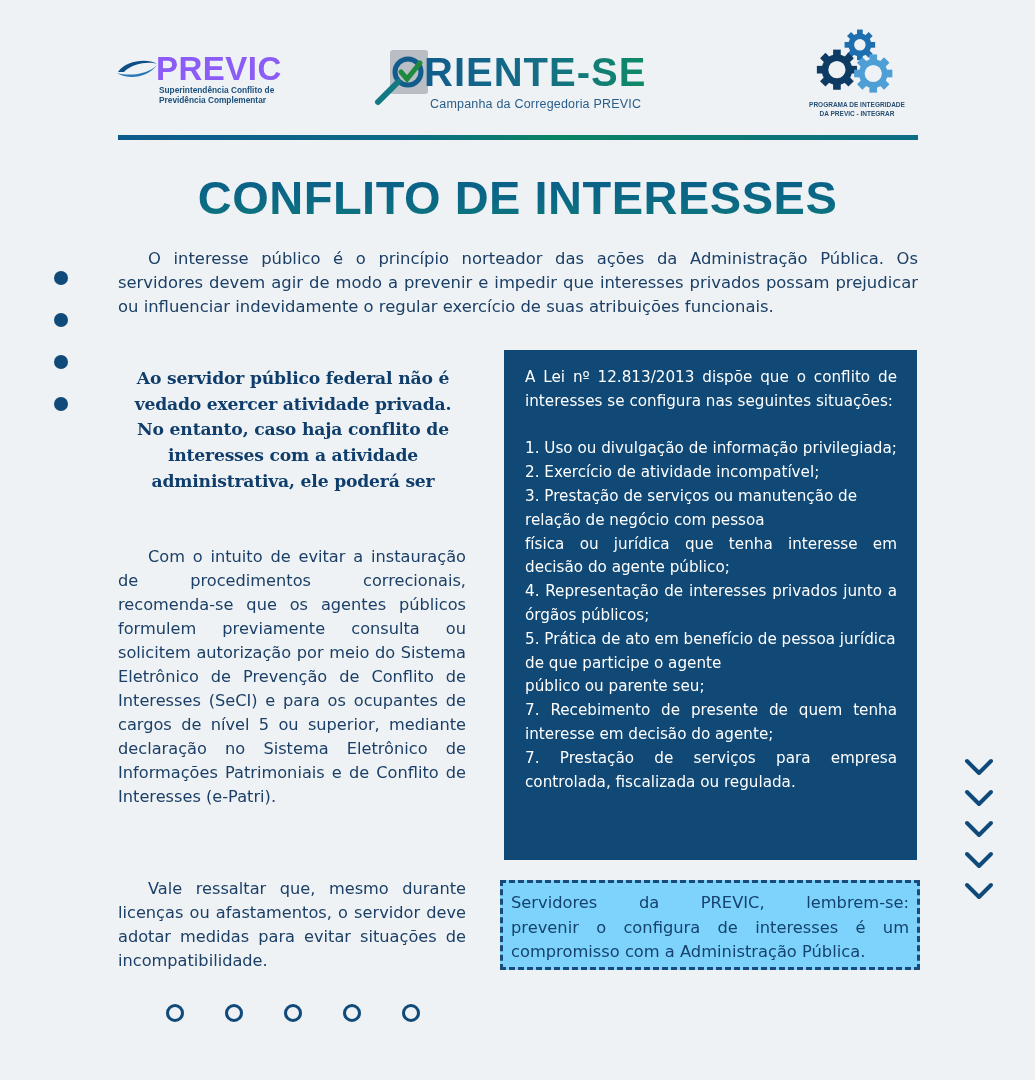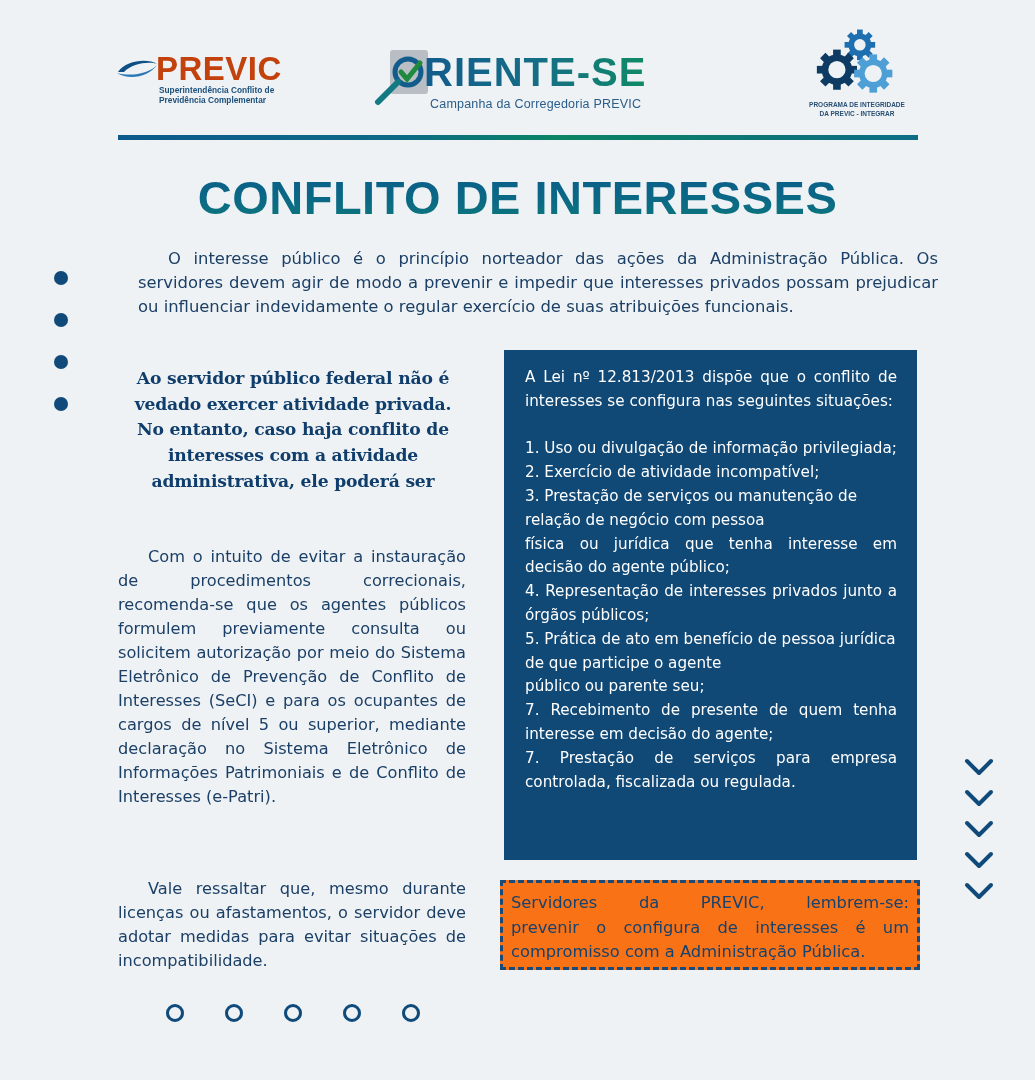--- a/index.html
+++ b/index.html
@@ -2,21 +2,21 @@
 <html><head>
 <meta charset="utf-8">
 <style>
   * { box-sizing: border-box; margin: 0; padding: 0; }
   html, body { width: 1035px; height: 1080px; background: #eef2f4; overflow: hidden; }
   body { position: relative; font-family: "DejaVu Sans", sans-serif; color: #173c63; }
 
   
   .logo-previc { position: absolute; left: 116px; top: 52px; width: 180px; height: 56px; }
   .logo-previc .eye { position: absolute; left: 0; top: 6px; width: 42px; height: 22px; }
-  .logo-previc .word { position: absolute; left: 40px; top: -2px; font-family: "Liberation Sans", sans-serif; font-weight: bold; font-size: 33px; color: #c2410c; letter-spacing: 0.5px; }
+  .logo-previc .word { position: absolute; left: 40px; top: -2px; font-family: "Liberation Sans", sans-serif; font-weight: bold; font-size: 33px; color: #8b5cf6; letter-spacing: 0.5px; }
   .logo-previc .sub { position: absolute; left: 43px; top: 33px; font-family: "Liberation Sans", sans-serif; font-size: 8.3px; line-height: 10px; color: #1b4f7c; font-weight: bold; }
 
   .logo-oriente { position: absolute; left: 374px; top: 50px; width: 300px; height: 70px; }
   .logo-oriente .mag { position: absolute; left: 0; top: 0; width: 60px; height: 62px; }
   .logo-oriente .word { position: absolute; left: 50px; top: 0; font-family: "Liberation Sans", sans-serif; font-size: 40px; letter-spacing: 1px; font-weight: bold;
     background: linear-gradient(90deg, #115c8c 0%, #156d86 50%, #0f8a67 100%); -webkit-background-clip: text; background-clip: text; color: transparent; }
   .logo-oriente .sub { position: absolute; left: 56px; top: 47px; font-family: "Liberation Sans", sans-serif; font-size: 12.5px; color: #2a5d8a; letter-spacing: 0.2px; }
 
   .logo-integrar { position: absolute; left: 796px; top: 28px; width: 120px; height: 95px; }
   .logo-integrar svg { position: absolute; left: 18px; top: 0; }
@@ -25,37 +25,37 @@
   .header-rule { position: absolute; left: 118px; top: 135px; width: 800px; height: 5px;
     background: linear-gradient(90deg, #0c5a8c 0%, #0c6a86 35%, #0a8463 55%, #0c7575 80%, #0e6d86 100%); }
 
   .page-title { position: absolute; left: 0; top: 170px; width: 1035px; text-align: center; font-family: "Liberation Sans", sans-serif; font-weight: bold; font-size: 47px; letter-spacing: 0.5px;
     background: linear-gradient(180deg, #0a5c8a 0%, #0b6a84 60%, #0d7c78 100%); -webkit-background-clip: text; background-clip: text; color: transparent; }
 
   
   .dots { position: absolute; left: 54px; top: 271px; width: 14px; }
   .dots span { display: block; width: 14px; height: 14px; border-radius: 50%; background: #0f4a7a; margin-bottom: 28px; }
 
-  .intro { position: absolute; left: 118px; top: 247px; width: 800px; font-size: 16.4px; line-height: 24px; text-align: justify; color: #1b3f66; margin-left: 20px; }
+  .intro { position: absolute; left: 118px; top: 247px; width: 800px; font-size: 16.4px; line-height: 24px; text-align: justify; color: #1b3f66; }
   .intro p { text-indent: 30px; }
 
   .highlight { position: absolute; left: 112px; top: 366px; width: 362px; text-align: center; font-family: "DejaVu Serif", serif; font-weight: bold; font-size: 17.2px; line-height: 25.7px; color: #103e6c; letter-spacing: -0.2px; }
 
   .para { position: absolute; left: 118px; width: 348px; font-size: 16.2px; line-height: 24px; text-align: justify; color: #1b3f66; text-align-last: left; }
   .para p { text-indent: 30px; }
   .para-1 { top: 545px; }
   .para-2 { top: 877px; }
 
   .law-box { position: absolute; left: 504px; top: 350px; width: 413px; height: 510px; background: #104876; color: #ffffff; padding: 16px 20px 0 21px; font-size: 15.2px; line-height: 23.8px; }
   .law-box p { text-align: justify; }
   .law-box .gap { height: 23.8px; }
   .law-box .li { text-align: justify; }
   .law-box .li.left { text-align: left; }
 
-  .reminder { position: absolute; left: 500px; top: 880px; width: 420px; height: 90px; border: 3px dashed #1a4b78; background: #f97316; padding: 8px 8px 0 8px; font-size: 16.3px; line-height: 24.5px; color: #15426e; text-align: justify; text-align-last: justify; font-weight: 500; }
+  .reminder { position: absolute; left: 500px; top: 880px; width: 420px; height: 90px; border: 3px dashed #1a4b78; background: #7dd3fc; padding: 8px 8px 0 8px; font-size: 16.3px; line-height: 24.5px; color: #15426e; text-align: justify; text-align-last: justify; font-weight: 500; }
   .reminder .last { text-align-last: left; }
 
   .chevrons { position: absolute; left: 964px; top: 757px; width: 30px; }
   .chevrons svg { display: block; margin-bottom: 11px; }
 
   .circles { position: absolute; left: 166px; top: 1004px; display: flex; gap: 41px; }
   .circles span { width: 18px; height: 18px; border-radius: 50%; border: 3.5px solid #0f4a7a; display: block; }
 </style>
 </head>
 <body>

